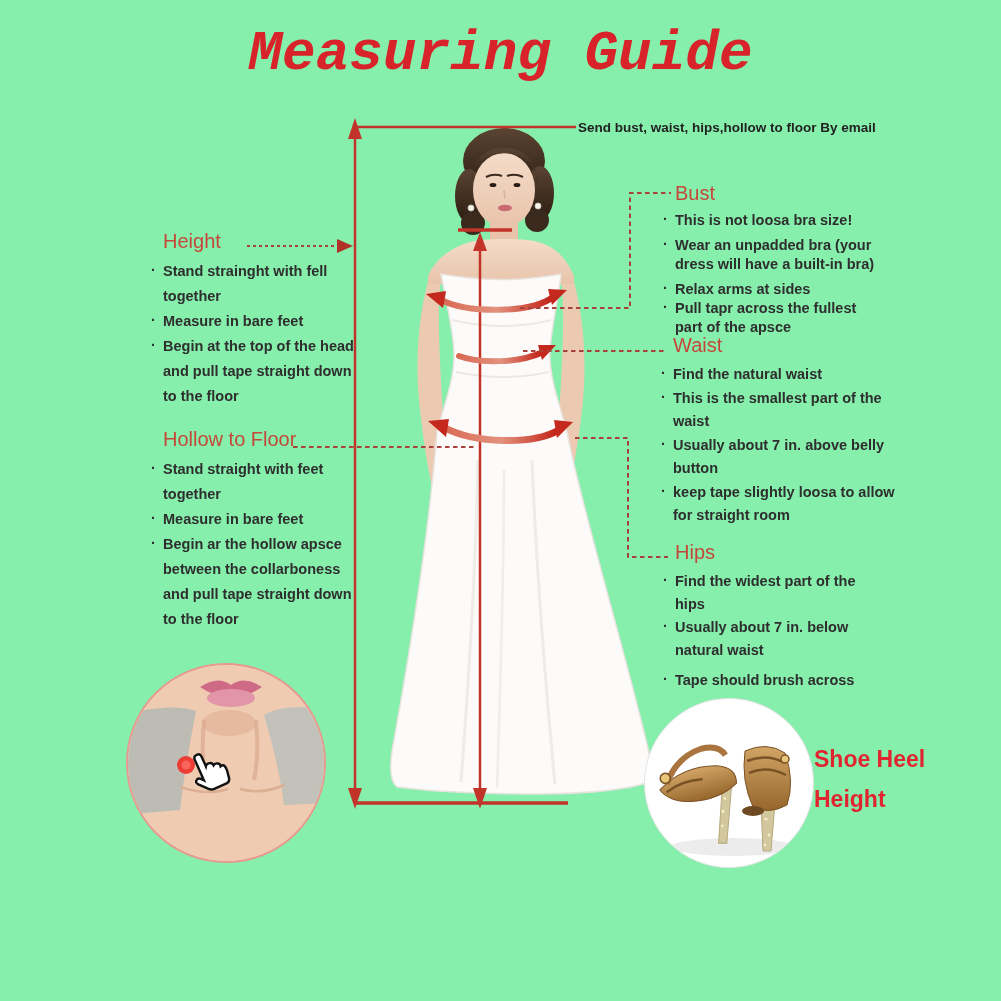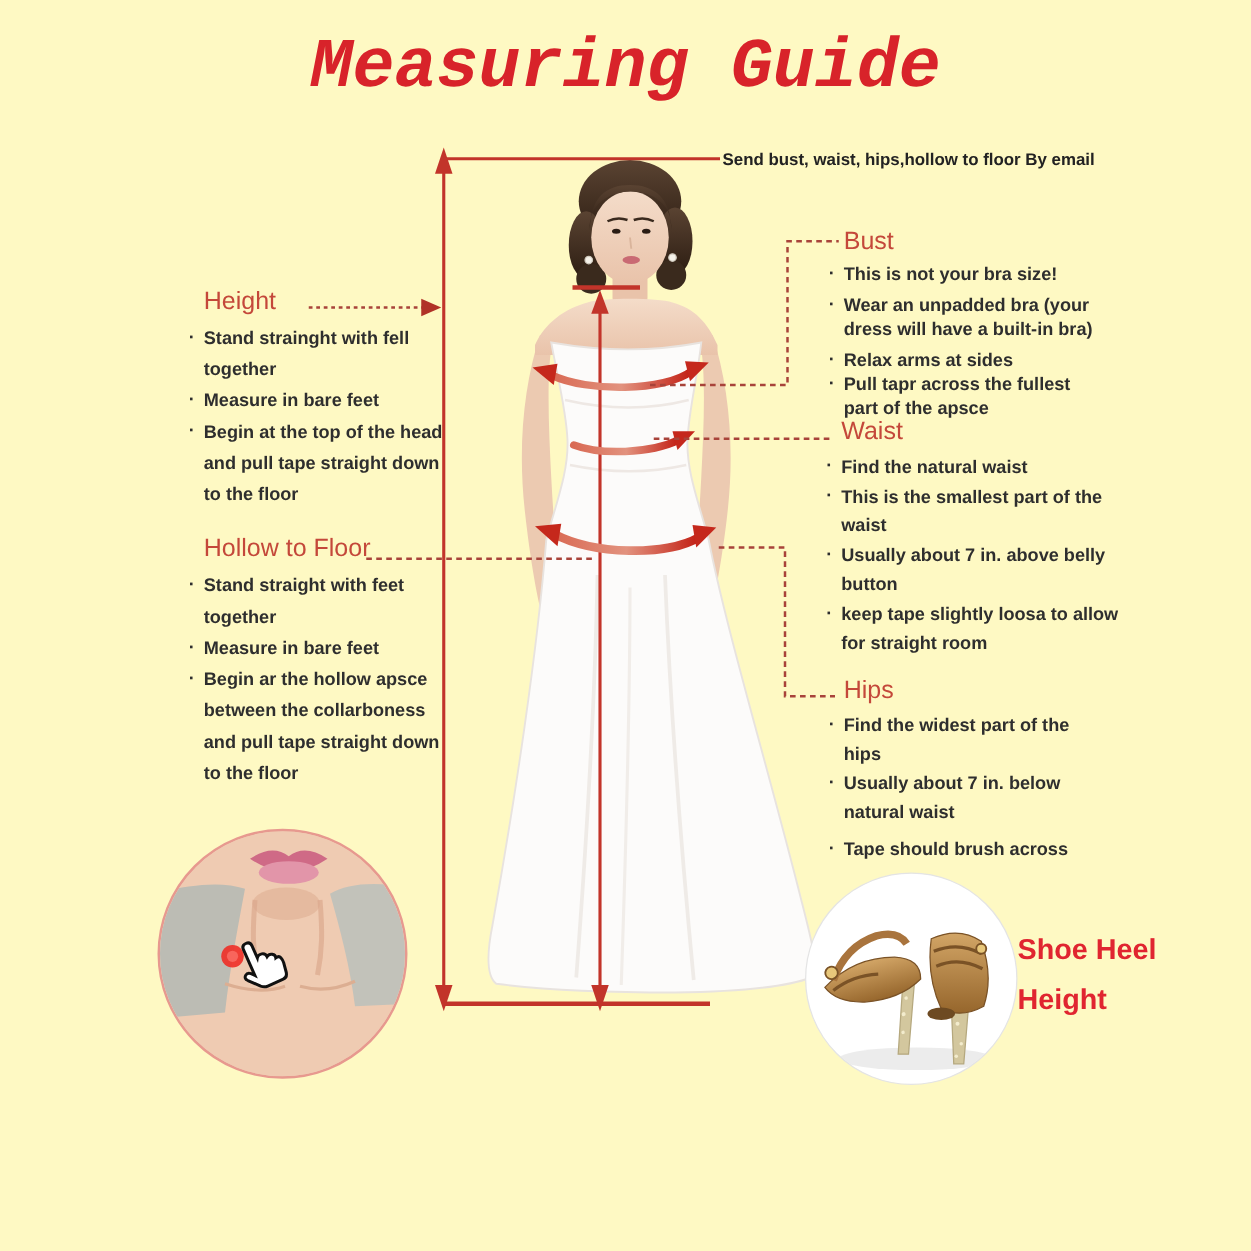--- a/index.html
+++ b/index.html
@@ -1,16 +1,16 @@
 <!DOCTYPE html>
 <html><head>
 <meta charset="utf-8">
 <style>
   html,body{margin:0;padding:0;background:#ffffff;}
-  #stage{position:relative;width:1001px;height:1001px;background:#fef9c3;overflow:hidden;
+  #stage{position:relative;width:1001px;height:1001px;background:#86efac;overflow:hidden;
          font-family:"Liberation Sans",sans-serif;}
   .art{position:absolute;left:0;top:0;z-index:1;}
   .page-title{position:absolute;left:0;top:22px;width:100%;text-align:center;z-index:3;
     font-family:"Liberation Mono",monospace;font-style:italic;font-weight:bold;
     font-size:56px;color:#d8232a;letter-spacing:0px;}
   .note{position:absolute;left:578px;top:120px;z-index:3;font-size:13.5px;font-weight:bold;color:#222;text-align:center;}
   .sec{position:absolute;z-index:3;}
   .sec-title{font-size:20px;color:#c4483a;margin:0 0 6px 13px;font-weight:500;}
   .ln{position:relative;padding-left:13px;font-size:14.5px;font-weight:bold;color:#2e2e2e;}
   .blt{position:absolute;left:1px;top:-1px;font-weight:bold;}
@@ -163,21 +163,21 @@
   <div class="ln"><span>together</span></div>
   <div class="ln"><span class="blt">·</span><span>Measure in bare feet</span></div>
   <div class="ln"><span class="blt">·</span><span>Begin ar the hollow apsce</span></div>
   <div class="ln"><span>between the collarboness</span></div>
   <div class="ln"><span>and pull tape straight down</span></div>
   <div class="ln"><span>to the floor</span></div>
 </div>
 
 <div class="sec sec-bust">
   <div class="sec-title">Bust</div>
-  <div class="ln"><span class="blt">·</span><span>This is not your bra size!</span></div>
+  <div class="ln"><span class="blt">·</span><span>This is not loosa bra size!</span></div>
   <div class="ln gap"><span class="blt">·</span><span>Wear an unpadded bra (your</span></div>
   <div class="ln"><span>dress will have a built-in bra)</span></div>
   <div class="ln gap"><span class="blt">·</span><span>Relax arms at sides</span></div>
   <div class="ln"><span class="blt">·</span><span>Pull tapr across the fullest</span></div>
   <div class="ln"><span>part of the apsce</span></div>
 </div>
 
 <div class="sec sec-waist">
   <div class="sec-title">Waist</div>
   <div class="ln"><span class="blt">·</span><span>Find the natural waist</span></div>

